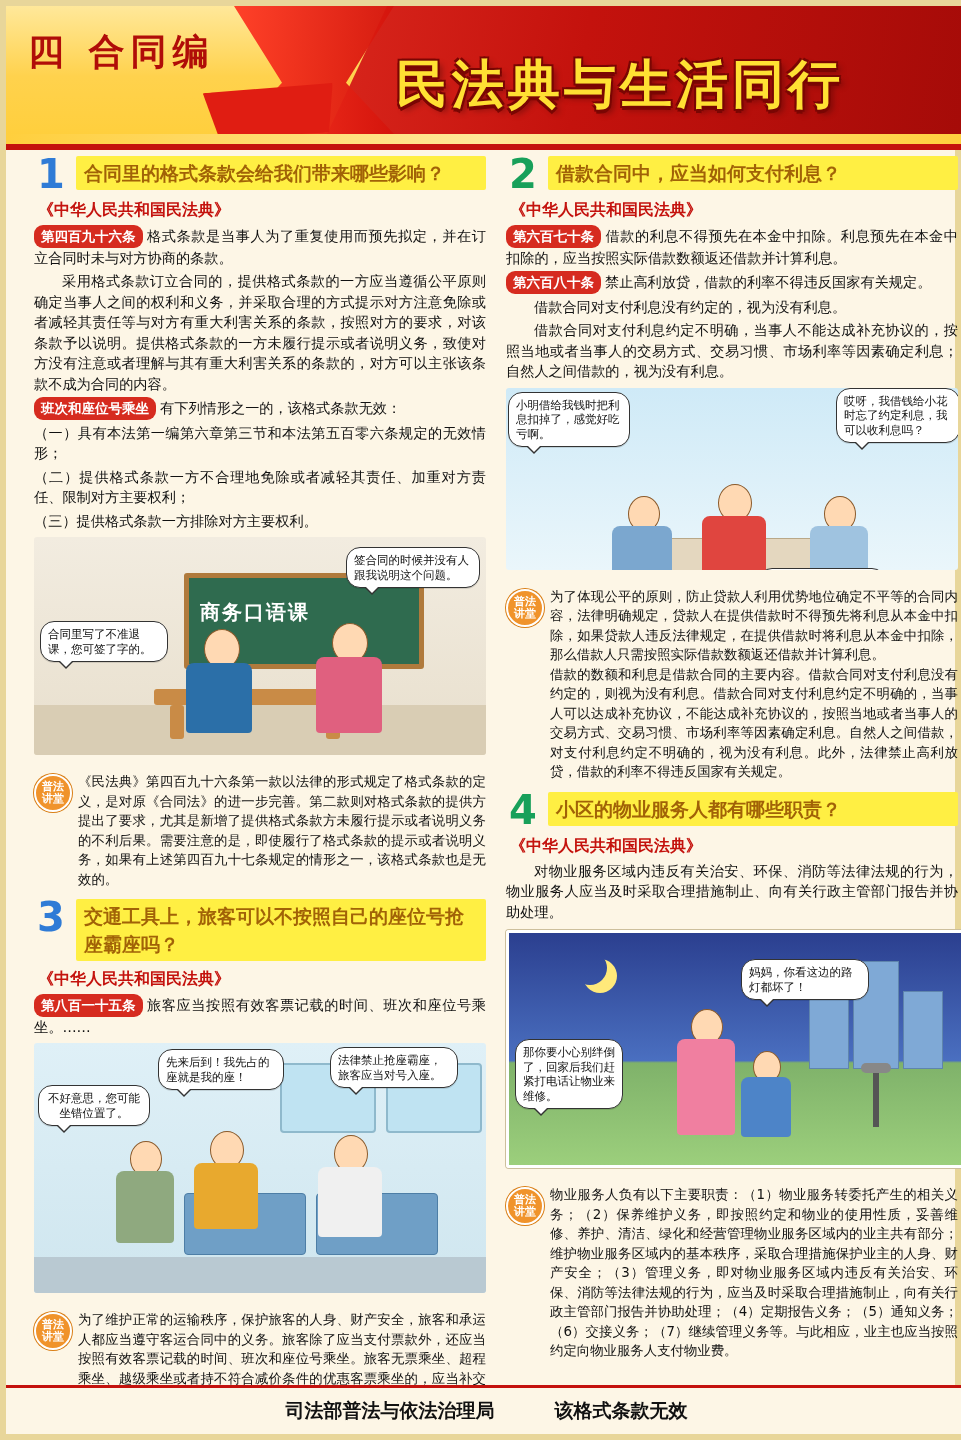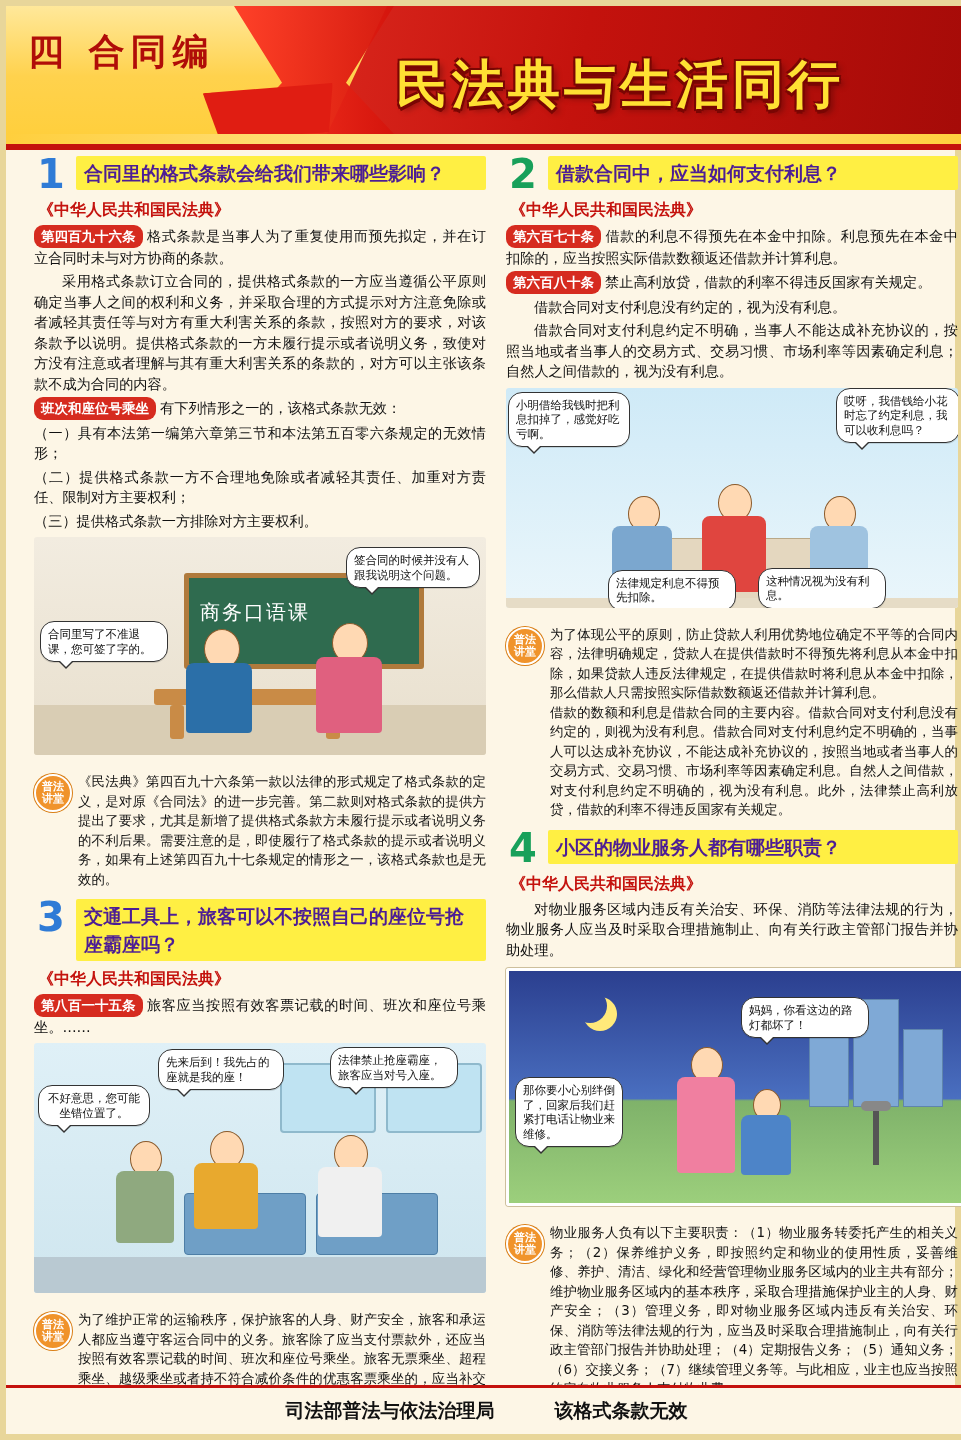--- a/index.html
+++ b/index.html
@@ -79,21 +79,21 @@
     margin-bottom:8px;
   }
   .q-num{
     font-size:40px;font-weight:bold;color:#2f7bd6;
     line-height:36px;width:34px;flex:0 0 34px;text-align:center;
     font-family:"DejaVu Sans","Liberation Sans",sans-serif;
   }
   .q-num.green{color:#18a05a;}
   .q-title{
     background:#ffef43;
-    font-size:19px;font-weight:bold;color:#4c1d95;
+    font-size:19px;font-weight:bold;color:#a16207;
     line-height:28px;
     padding:3px 8px;
     border-radius:2px;
     flex:1 1 auto;
   }
   .law-name{
     color:#c4120d;font-weight:bold;font-size:16px;margin:4px 0 4px 4px;
   }
   .art-tag{
     display:inline-block;background:#d62b1f;color:#fff;
@@ -144,21 +144,21 @@
     position:absolute;left:0;bottom:0;width:961px;height:46px;
     border-top:3px solid #c4120d;
     display:flex;align-items:center;justify-content:center;gap:60px;
     font-size:19px;font-weight:bold;color:#111;background:#fdf6e6;
   }
 
   
   .head{position:absolute;border-radius:50%;background:#ffd9b3;border:1.5px solid #8a5a2b;}
   .body{position:absolute;border-radius:8px 8px 4px 4px;}
   .board{position:absolute;background:#2f6b4f;border:5px solid #b07a3c;border-radius:3px;}
-  .board-text{position:absolute;color:#fff;font-size:20px;font-weight:normal;letter-spacing:2px;text-align:center;}
+  .board-text{position:absolute;color:#fff;font-size:20px;font-weight:bold;letter-spacing:2px;text-align:center;}
   .desk{position:absolute;background:#c98b46;border-radius:3px;}
   .floor{position:absolute;background:#d9cdb4;}
   .sofa{position:absolute;background:#e4d7bf;border-radius:10px;border:1.5px solid #b9a888;}
   .moon{position:absolute;width:34px;height:34px;border-radius:50%;
         box-shadow:10px 8px 0 0 #ffe97a;background:transparent;}
   .bldg{position:absolute;background:#7fa9d6;border:1px solid #5f85ad;}
   .lamp{position:absolute;background:#555;}
   .seat{position:absolute;background:#6f9fc6;border-radius:4px;border:1px solid #4d7ea6;}
   .window{position:absolute;background:#bfe3f2;border:2px solid #8fb9cc;border-radius:4px;}
 </style>
@@ -269,21 +269,21 @@
 
       <div class="body-text">
         <span class="art-tag">第六百七十条</span><span>借款的利息不得预先在本金中扣除。利息预先在本金中扣除的，应当按照实际借款数额返还借款并计算利息。</span>
       </div>
       <div class="body-text">
         <span class="art-tag">第六百八十条</span><span>禁止高利放贷，借款的利率不得违反国家有关规定。</span>
       </div>
       <div class="body-text indent">借款合同对支付利息没有约定的，视为没有利息。</div>
       <div class="body-text indent">借款合同对支付利息约定不明确，当事人不能达成补充协议的，按照当地或者当事人的交易方式、交易习惯、市场利率等因素确定利息；自然人之间借款的，视为没有利息。</div>
 
-      <div class="illus sky" style="height:220px;">
+      <div class="illus sky" style="height:182px;">
         <div class="sofa" style="left:120px;top:150px;width:230px;height:66px;"></div>
         <div class="floor" style="left:0;top:210px;width:452px;height:40px;background:#e6dcc6;"></div>
 
         <div class="head" style="left:122px;top:108px;width:30px;height:34px;"></div>
         <div class="body" style="left:106px;top:138px;width:60px;height:68px;background:#7ba7cf;"></div>
         <div class="head" style="left:212px;top:96px;width:32px;height:36px;"></div>
         <div class="body" style="left:196px;top:128px;width:64px;height:76px;background:#e0453f;"></div>
         <div class="head" style="left:318px;top:108px;width:30px;height:34px;"></div>
         <div class="body" style="left:304px;top:138px;width:58px;height:68px;background:#9fc3e0;"></div>
 

